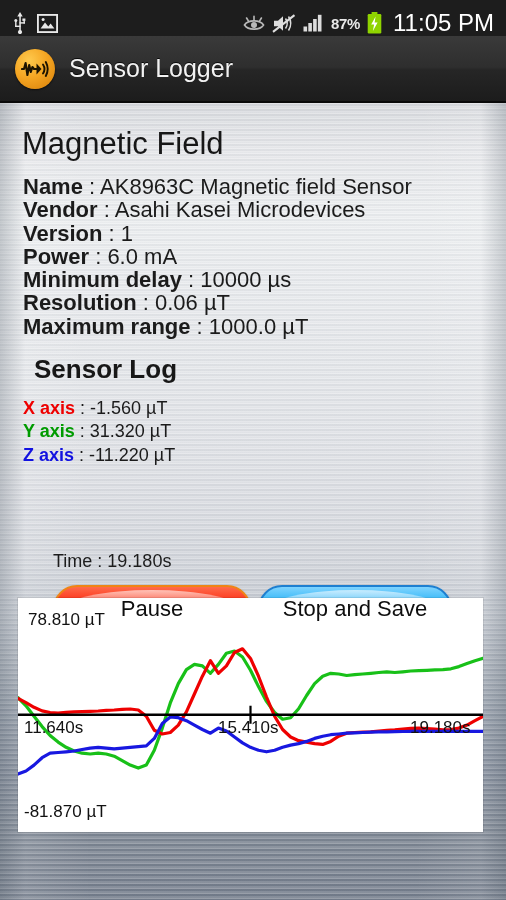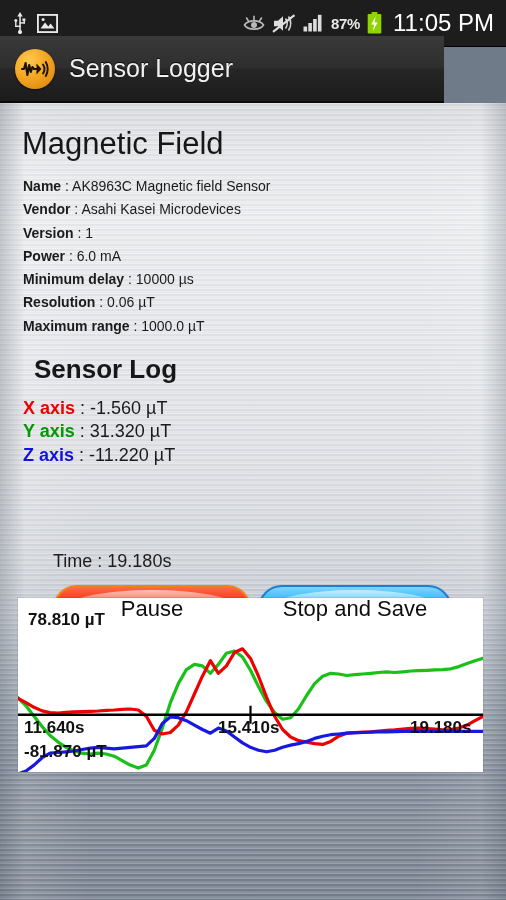--- a/index.html
+++ b/index.html
@@ -19,21 +19,21 @@
     border-bottom:1px solid #000;
   }
   .sb-left{ display:flex; align-items:center; gap:9px; padding-left:12px; }
   .sb-right{ margin-left:auto; display:flex; align-items:center; gap:7px; padding-right:12px; }
   .sb-icon{ display:block; }
   .sb-pct{ color:#e8e8e8; font-size:15px; font-weight:bold; letter-spacing:-0.3px; }
   .sb-clock{ color:#ffffff; font-size:24px; font-weight:400; letter-spacing:0px; margin-left:4px; }
 
   
   #actionbar{
-    position:absolute; top:36px; left:0; width:444px; height:67px;
+    position:absolute; top:36px; left:0; width:506px; height:67px;
     background:linear-gradient(to bottom,#3a3a3a 0%,#2e2e2e 48%,#262626 52%,#1c1c1c 100%);
     display:flex; align-items:center;
     border-bottom:2px solid #0a0a0a;
     text-align:center;
   }
   #app-icon{
     width:40px; height:40px; border-radius:50%;
     margin-left:15px;
     background:radial-gradient(circle at 35% 28%, #ffc94d 0%, #f5a623 45%, #d67e08 100%);
     box-shadow:0 1px 2px rgba(0,0,0,.6);
@@ -70,21 +70,21 @@
       rgba(255,255,255,0) 18%, rgba(255,255,255,0) 82%,
       rgba(255,255,255,.08) 95%, rgba(100,110,120,.28) 100%);
   }
 
   
   #sensor-title{
     position:absolute; left:22px; top:23px;
     font-size:31px; color:#171717; font-weight:400; letter-spacing:0px;
   }
   #spec-list{ position:absolute; left:23px; top:72px; }
-  .spec-row{ font-size:14px; color:#1b1b1b; line-height:23.3px; white-space:nowrap; }
+  .spec-row{ font-size:22px; color:#1b1b1b; line-height:23.3px; white-space:nowrap; }
   .spec-row b{ font-weight:bold; }
 
   #log-title{
     position:absolute; left:22px; top:251px;
     font-size:26px; color:#171717; font-weight:700;margin-left:12px;
   }
   #log-list{ position:absolute; left:23px; top:294px; }
   .log-row{ font-size:18px; color:#1b1b1b; line-height:23.3px; white-space:nowrap; }
   .log-row .lbl{ font-weight:bold; }
   .ax-x .lbl{ color:#ee0000; }
@@ -126,25 +126,24 @@
     box-shadow:0 2px 3px rgba(0,0,0,.28);
     cursor:default;
   }
   #time-label{
     position:absolute; left:53px; top:448px; width:200px;
     font-size:18px; color:#1d1d1d; text-align:left;
   }
 
   
   #graph{
-    position:absolute; left:18px; top:495px; width:465px; height:174px;
+    position:absolute; left:18px; top:495px; width:465px; height:234px;
     background:#ffffff;
     box-shadow:0 0 0 1px rgba(0,0,0,.08);
     overflow:hidden;
-    font-weight:bold;
   }
   #graph svg{ display:block; width:465px; height:238px; }
   .g-lbl{ position:absolute; font-size:17px; color:#111; white-space:nowrap; }
   #g-max{ left:10px; top:12px; }
   #g-min{ left:6px; bottom:10px; }
   #g-t0{ left:6px; top:119px; }
   #g-t1{ left:200px; top:119px; }
   #g-t2{ left:392px; top:119px; }
 </style>
 </head>

